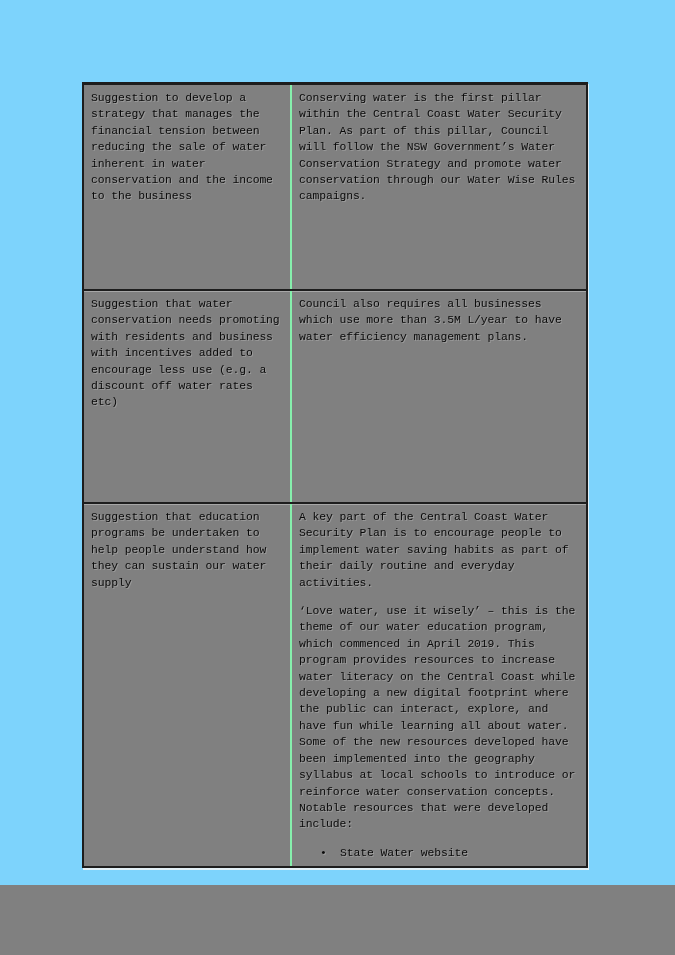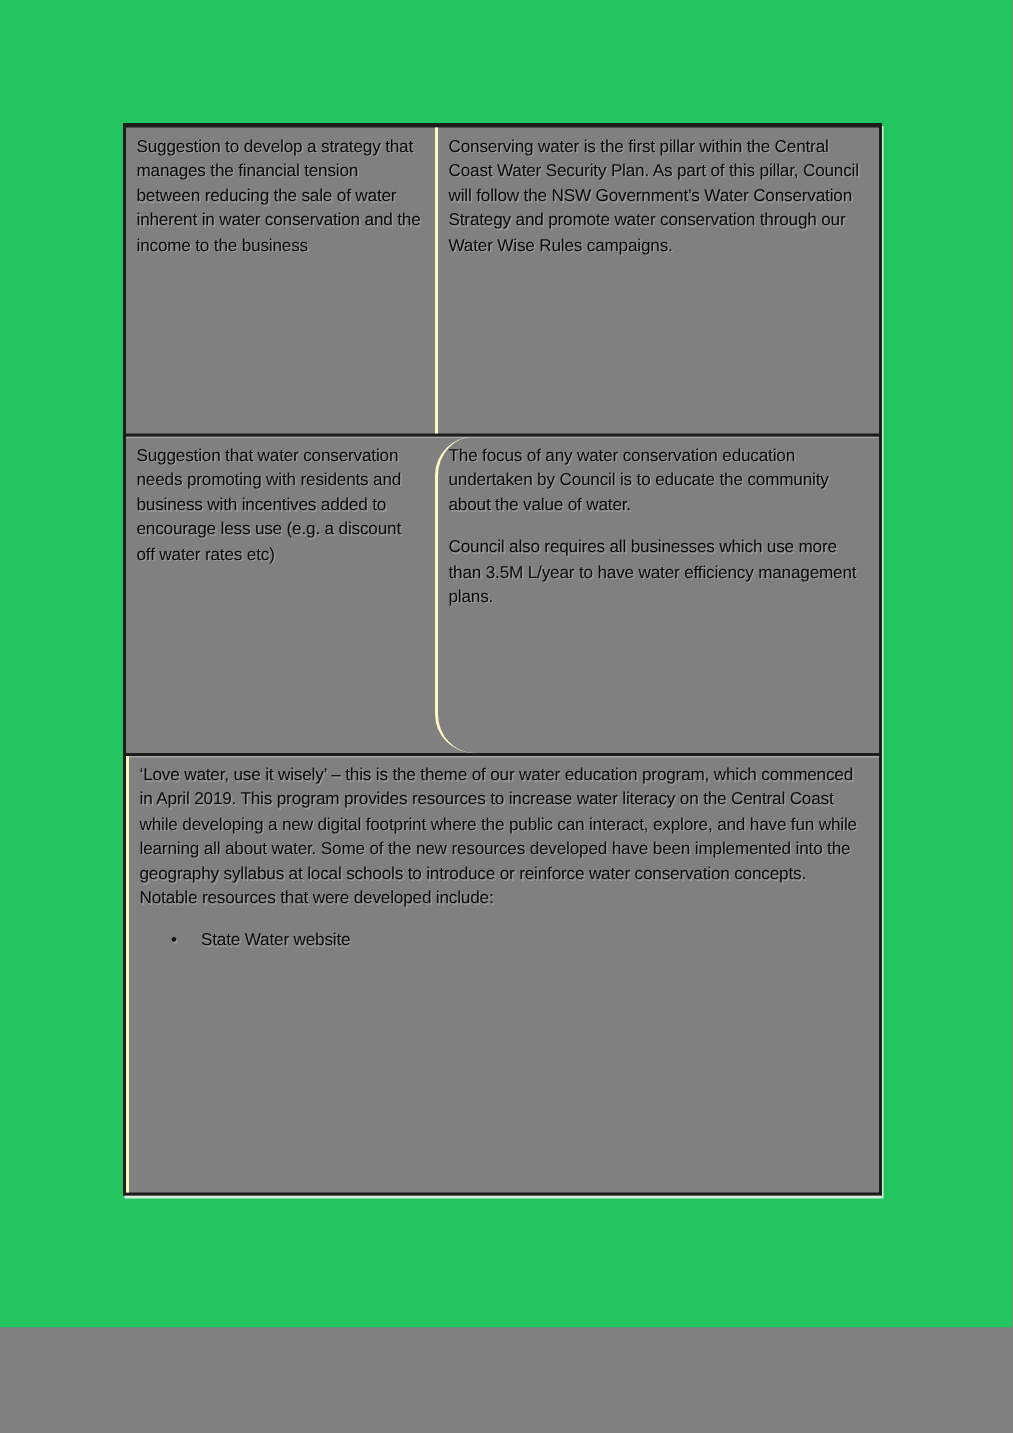--- a/index.html
+++ b/index.html
@@ -5,22 +5,23 @@
   html, body {
     margin: 0;
     padding: 0;
     background: #808080;
     font-family: "Liberation Sans", sans-serif;
   }
   .page {
     position: relative;
     width: 675px;
     height: 885px;
-    background: #22c55e;
+    background: #7dd3fc;
     overflow: hidden;
+    font-family: Liberation Mono, monospace;
   }
   .doc-table {
     position: absolute;
     left: 82px;
     top: 82px;
     width: 506px;
     box-sizing: border-box;
     border: 2px solid #1d1d1d;
     border-top-width: 3px;
     background: #808080;
@@ -33,23 +34,23 @@
     box-sizing: border-box;
     padding: 5px 8px 5px 7px;
     font-size: 11.4px;
     line-height: 16.4px;
     letter-spacing: -0.1px;
     color: #0a0a0a;
     text-shadow: 1px 1px 0 rgba(255,255,255,0.22);
     overflow: hidden;
   }
   .cell.suggestion { flex: 0 0 206px; }
-  .cell.response  { flex: 1; border-left: 2px solid #fef9c3; }
+  .cell.response  { flex: 1; border-left: 2px solid #86efac; }
   .row-0 .cell { min-height: 204px; }
-  .row-1 .cell { min-height: 211px; border-radius: 26px; }
+  .row-1 .cell { min-height: 211px; }
   .row-2 .cell { min-height: 63px; }
   .row-3 .cell { min-height: 291px; }
   .cell p { margin: 0 0 12px 0; }
   .cell p:last-child { margin-bottom: 0; }
   .cell p.justify { text-align: justify; }
   ul.bullets {
     margin: 0;
     padding: 0;
     list-style: none;
   }
@@ -76,28 +77,31 @@
       <div class="cell response">
         <p>Conserving water is the first pillar within the Central Coast Water Security Plan. As part of this pillar, Council will follow the NSW Government’s Water Conservation Strategy and promote water conservation through our Water Wise Rules campaigns.</p>
       </div>
     </div>
 
     <div class="t-row row-1">
       <div class="cell suggestion">
         <p>Suggestion that water conservation needs promoting with residents and business with incentives added to encourage less use (e.g. a discount off water rates etc)</p>
       </div>
       <div class="cell response">
-        <p>The focus of any water conservation education undertaken by Council is to educate the community about the value of water.</p>
         <p>Council also requires all businesses which use more than 3.5M L/year to have water efficiency management plans.</p>
       </div>
     </div>
 
 
     <div class="t-row row-3">
+      <div class="cell suggestion">
+        <p>Suggestion that education programs be undertaken to help people understand how they can sustain our water supply</p>
+      </div>
       <div class="cell response">
+        <p>A key part of the Central Coast Water Security Plan is to encourage people to implement water saving habits as part of their daily routine and everyday activities.</p>
         <p>‘Love water, use it wisely’ – this is the theme of our water education program, which commenced in April 2019. This program provides resources to increase water literacy on the Central Coast while developing a new digital footprint where the public can interact, explore, and have fun while learning all about water. Some of the new resources developed have been implemented into the geography syllabus at local schools to introduce or reinforce water conservation concepts. Notable resources that were developed include:</p>
         <ul class="bullets">
           <li>
             <span class="bullet-glyph">•</span>
             <span>State Water website</span>
           </li>
         </ul>
       </div>
     </div>
 

